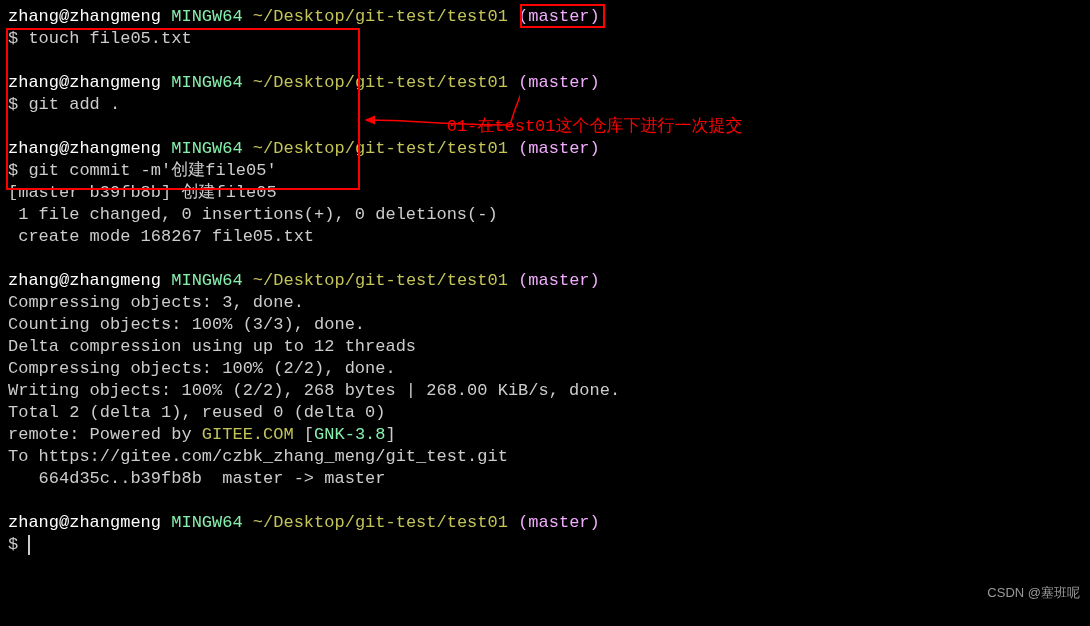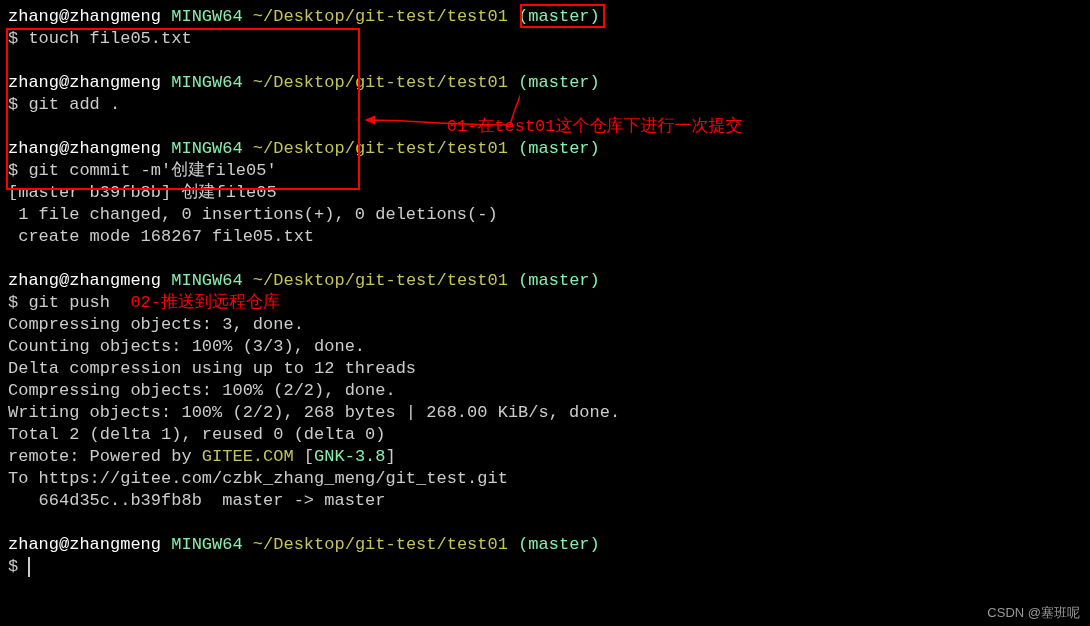--- a/index.html
+++ b/index.html
@@ -12,42 +12,42 @@
       width: 1090px;
       height: 626px;
       overflow: hidden;
       position: relative;
       padding: 6px 8px;
     }
     .line { white-space: pre; }
     .green { color: #ffffff; }
     .magenta { color: #86efac; }
     .yellow { color: #c4c459; }
-    .cyan { color: #86efac; }
+    .cyan { color: #f0abfc; }
     .white { color: #cccccc; }
     .anno-red { color: #ff0000; font-weight: normal; }
     .redbox {
       position: absolute;
       border: 2px solid #ff0000;
       pointer-events: none;
     }
     .box1 { left: 6px; top: 28px; width: 354px; height: 162px; }
     .box2 { left: 520px; top: 4px; width: 85px; height: 24px; }
     .arrow-svg { position: absolute; left: 360px; top: 20px; width: 160px; height: 130px; pointer-events: none; }
     .cursor {
       display: inline-block;
       width: 2px;
       height: 20px;
       background: #cccccc;
       vertical-align: middle;
     }
     .watermark {
       position: absolute;
       right: 10px;
-      bottom: 2px;
+      bottom: 22px;
       color: #999;
       font-size: 13px;
       font-family: sans-serif;
     }
   </style>
 </head>
 <body>
 
 <div>
 
@@ -60,21 +60,20 @@
   <div class="line">&nbsp;<span style="visibility:hidden">..........................................</span><span class="anno-red">01-在test01这个仓库下进行一次提交</span></div>
 
   <div class="line"><span class="green">zhang@zhangmeng</span><span class="green"> </span><span class="magenta">MINGW64</span><span> </span><span class="yellow">~/Desktop/git-test/</span><span class="yellow">test01</span><span> </span><span class="cyan">(master)</span></div>
   <div class="line white">$ git commit -m'创建file05'</div>
   <div class="line white">[master b39fb8b] 创建file05</div>
   <div class="line white"> 1 file changed, 0 insertions(+), 0 deletions(-)</div>
   <div class="line white"> create mode 168267 file05.txt</div>
   <div class="line">&nbsp;</div>
 
   <div class="line"><span class="green">zhang@zhangmeng</span><span class="green"> </span><span class="magenta">MINGW64</span><span> </span><span class="yellow">~/Desktop/git-test/</span><span class="yellow">test01</span><span> </span><span class="cyan">(master)</span></div>
-  <div class="line"><span class="white">$ git push  </span><span class="anno-red">02-推送到远程仓库</span></div>
   <div class="line white">Compressing objects: 3, done.</div>
   <div class="line white">Counting objects: 100% (3/3), done.</div>
   <div class="line white">Delta compression using up to 12 threads</div>
   <div class="line white">Compressing objects: 100% (2/2), done.</div>
   <div class="line white">Writing objects: 100% (2/2), 268 bytes | 268.00 KiB/s, done.</div>
   <div class="line white">Total 2 (delta 1), reused 0 (delta 0)</div>
   <div class="line"><span class="white">remote: Powered by </span><span class="yellow">GITEE.COM</span><span class="white"> [</span><span class="magenta">GNK-3.8</span><span class="white">]</span></div>
   <div class="line white">To https://gitee.com/czbk_zhang_meng/git_test.git</div>
   <div class="line white">   664d35c..b39fb8b  master -&gt; master</div>
   <div class="line">&nbsp;</div>

